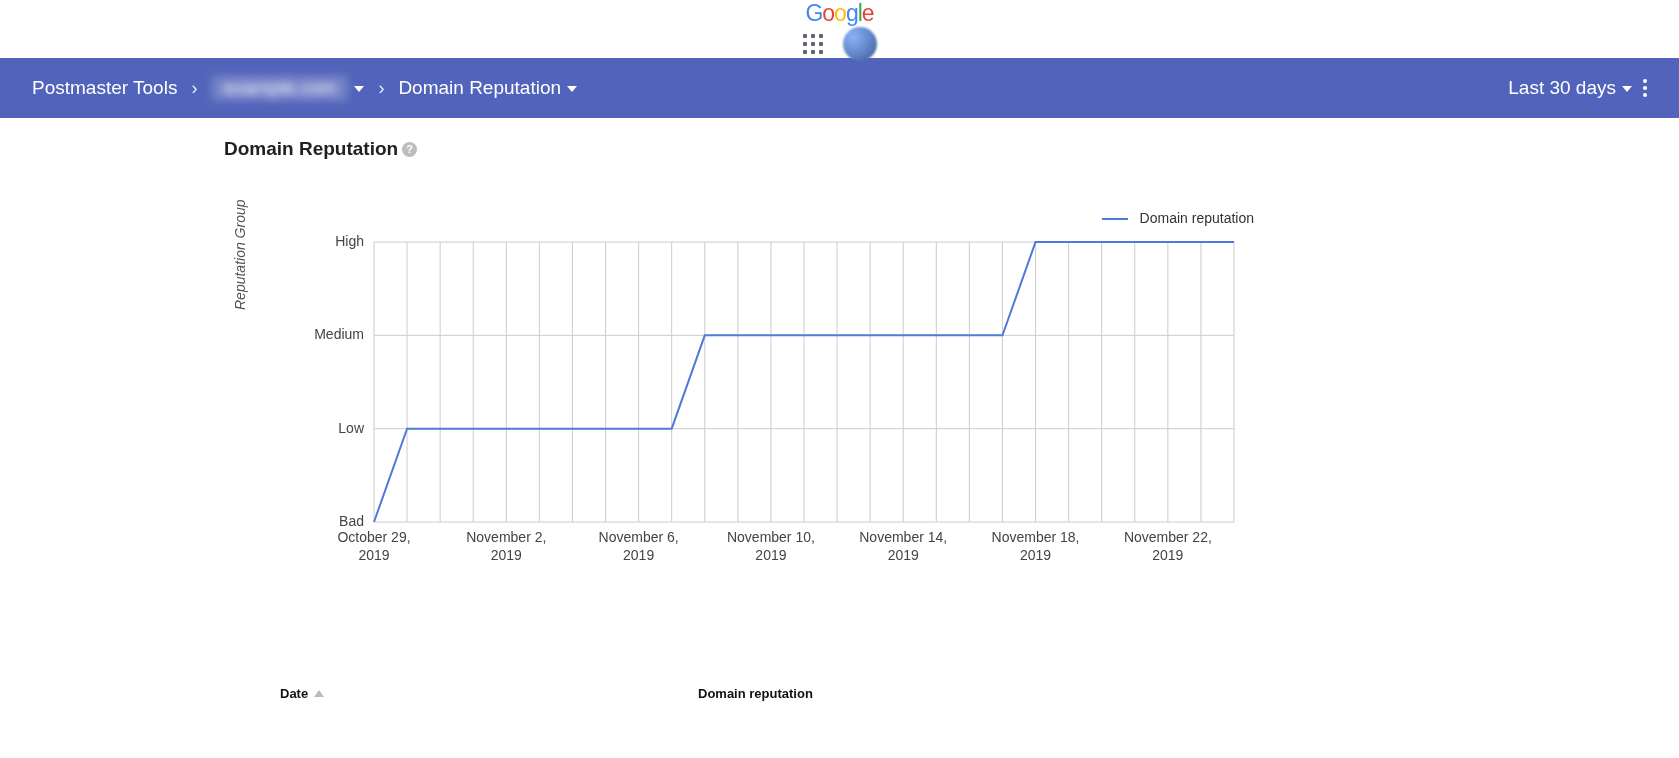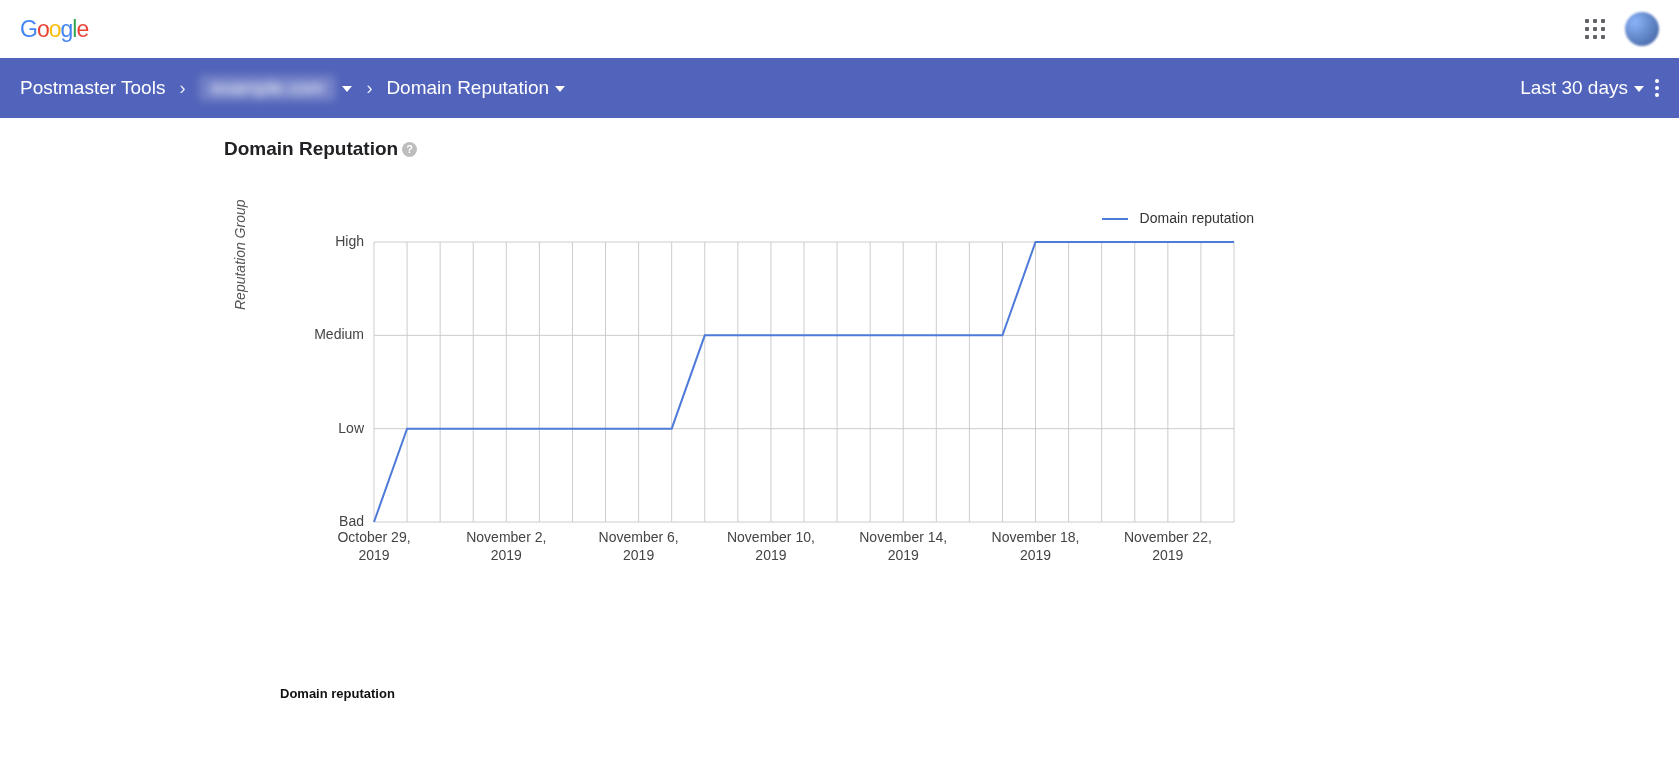--- a/index.html
+++ b/index.html
@@ -1,23 +1,23 @@
 <!DOCTYPE html>
 <html><head>
 <meta charset="utf-8">
 <style>
   html,body{margin:0;padding:0;font-family:Arial,Helvetica,sans-serif;color:#202124;background:#fff;}
-  .topbar{display:flex;align-items:center;justify-content:space-between;height:58px;padding:0 20px;}
+  .topbar{display:flex;align-items:center;justify-content:space-between;height:58px;padding:0 20px;flex-direction:column;}
   .topbar-right{display:flex;align-items:center;gap:20px;}
   .apps-icon{width:20px;height:20px;display:grid;grid-template-columns:repeat(3,4px);grid-template-rows:repeat(3,4px);gap:4px;cursor:pointer;}
   .apps-icon span{width:4px;height:4px;background:#5f6368;border-radius:1px;}
   .avatar{width:34px;height:34px;border-radius:50%;background:radial-gradient(circle at 30% 30%,#8ab4f8,#3b5998);filter:blur(1px);cursor:pointer;}
   .logo{font-size:23px;font-weight:500;letter-spacing:-1px;}
   .g1{color:#4285F4}.g2{color:#EA4335}.g3{color:#FBBC05}.g4{color:#4285F4}.g5{color:#34A853}.g6{color:#EA4335}
-  .breadcrumb{background:#5163ba;color:#fff;height:60px;display:flex;align-items:center;justify-content:space-between;padding:0 20px;font-size:19px;}
+  .breadcrumb{background:#5163ba;color:#fff;height:60px;display:flex;align-items:center;justify-content:space-between;padding:0 32px;font-size:19px;}
   .bc-left{display:flex;align-items:center;gap:14px;}
   .bc-item{display:flex;align-items:center;gap:6px;cursor:pointer;}
   .caret{width:0;height:0;border-left:5px solid transparent;border-right:5px solid transparent;border-top:6px solid #fff;margin-top:2px;}
   .chevron{font-size:18px;opacity:.9;}
   .blurred{filter:blur(4px);background:rgba(255,255,255,.2);border-radius:4px;padding:2px 12px;}
   .bc-right{display:flex;align-items:center;gap:11px;}
   .more-icon{display:flex;flex-direction:column;gap:3px;cursor:pointer;}
   .more-icon span{width:4px;height:4px;background:#fff;border-radius:50%;}
   .content{padding:20px 0 40px 224px;max-width:1050px;}
   .page-title{font-size:19px;font-weight:700;display:flex;align-items:center;gap:4px;}
@@ -143,15 +143,19 @@
         <text x="649.2307692307693" y="328" text-anchor="middle" font-size="14" fill="#444">2019</text>
         <text x="781.5384615384615" y="310" text-anchor="middle" font-size="14" fill="#444">November 18,</text>
         <text x="781.5384615384615" y="328" text-anchor="middle" font-size="14" fill="#444">2019</text>
         <text x="913.8461538461539" y="310" text-anchor="middle" font-size="14" fill="#444">November 22,</text>
         <text x="913.8461538461539" y="328" text-anchor="middle" font-size="14" fill="#444">2019</text>
         <path d="M120 290 L153.0769230769231 196.66666666666669 L186.15384615384616 196.66666666666669 L219.23076923076923 196.66666666666669 L252.30769230769232 196.66666666666669 L285.38461538461536 196.66666666666669 L318.46153846153845 196.66666666666669 L351.53846153846155 196.66666666666669 L384.61538461538464 196.66666666666669 L417.6923076923077 196.66666666666669 L450.7692307692308 103.33333333333334 L483.84615384615387 103.33333333333334 L516.9230769230769 103.33333333333334 L550 103.33333333333334 L583.0769230769231 103.33333333333334 L616.1538461538462 103.33333333333334 L649.2307692307693 103.33333333333334 L682.3076923076923 103.33333333333334 L715.3846153846154 103.33333333333334 L748.4615384615385 103.33333333333334 L781.5384615384615 10 L814.6153846153846 10 L847.6923076923077 10 L880.7692307692307 10 L913.8461538461539 10 L946.9230769230769 10 L980 10 " fill="none" stroke="#4e7bd9" stroke-width="2"></path>
       </svg>
   </div>
 
   <div class="table-head">
+    <div class="th-date">
+      <span>Date</span>
+      <span class="sort-arrow"></span>
+    </div>
     <div>Domain reputation</div>
   </div>
 </div>
 
 </body></html>

